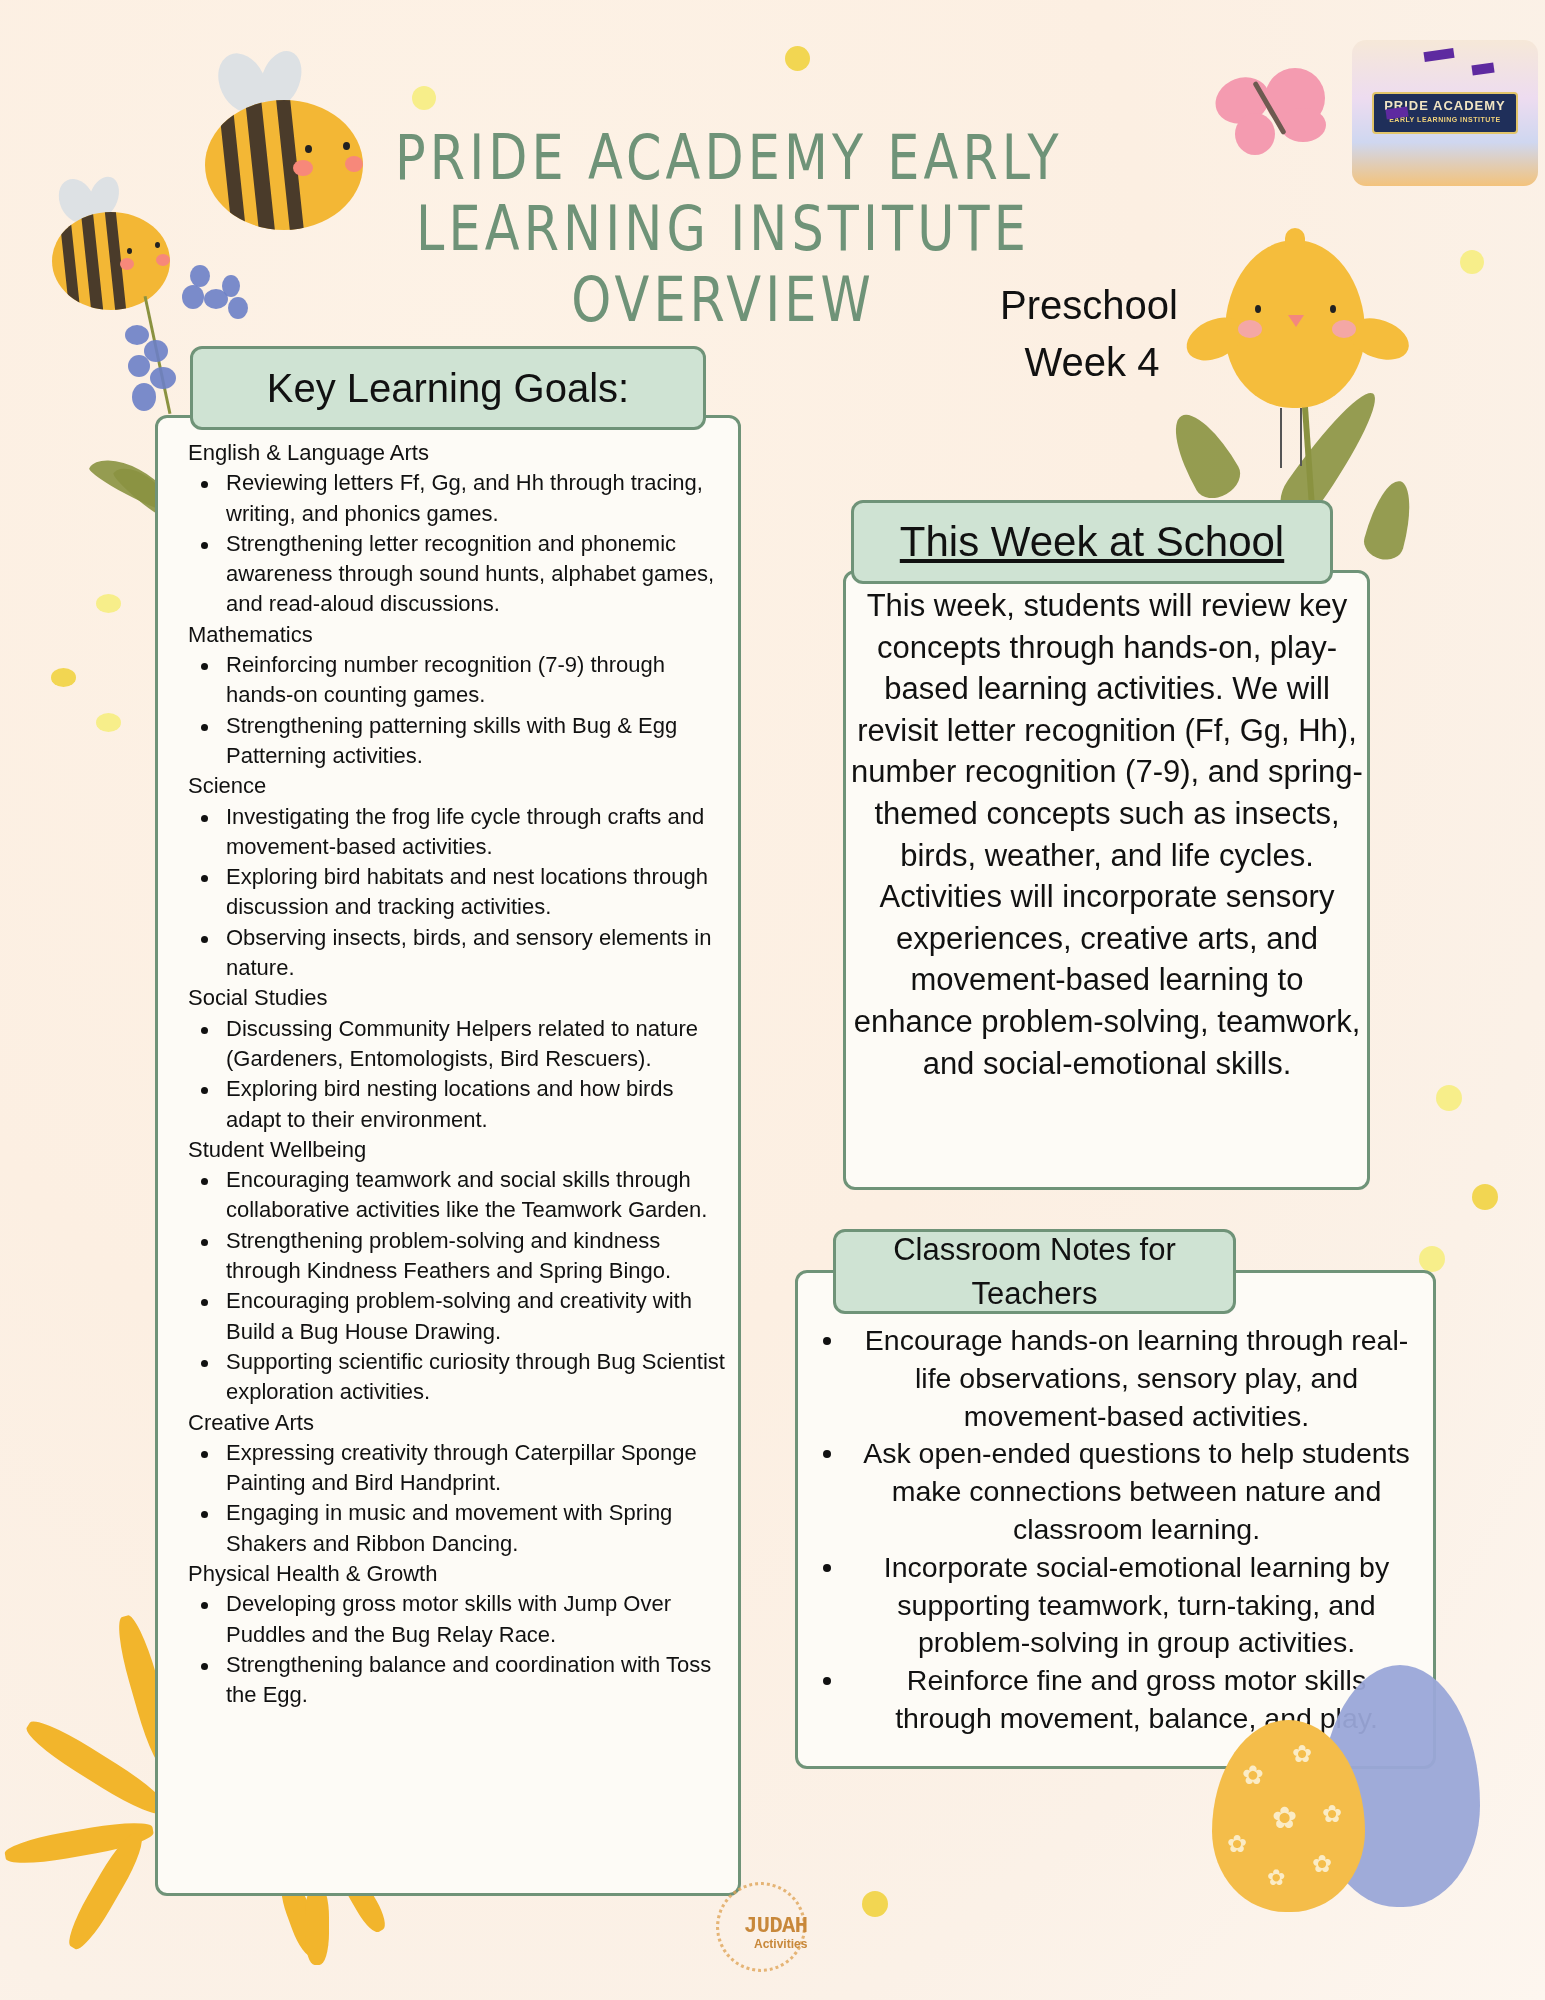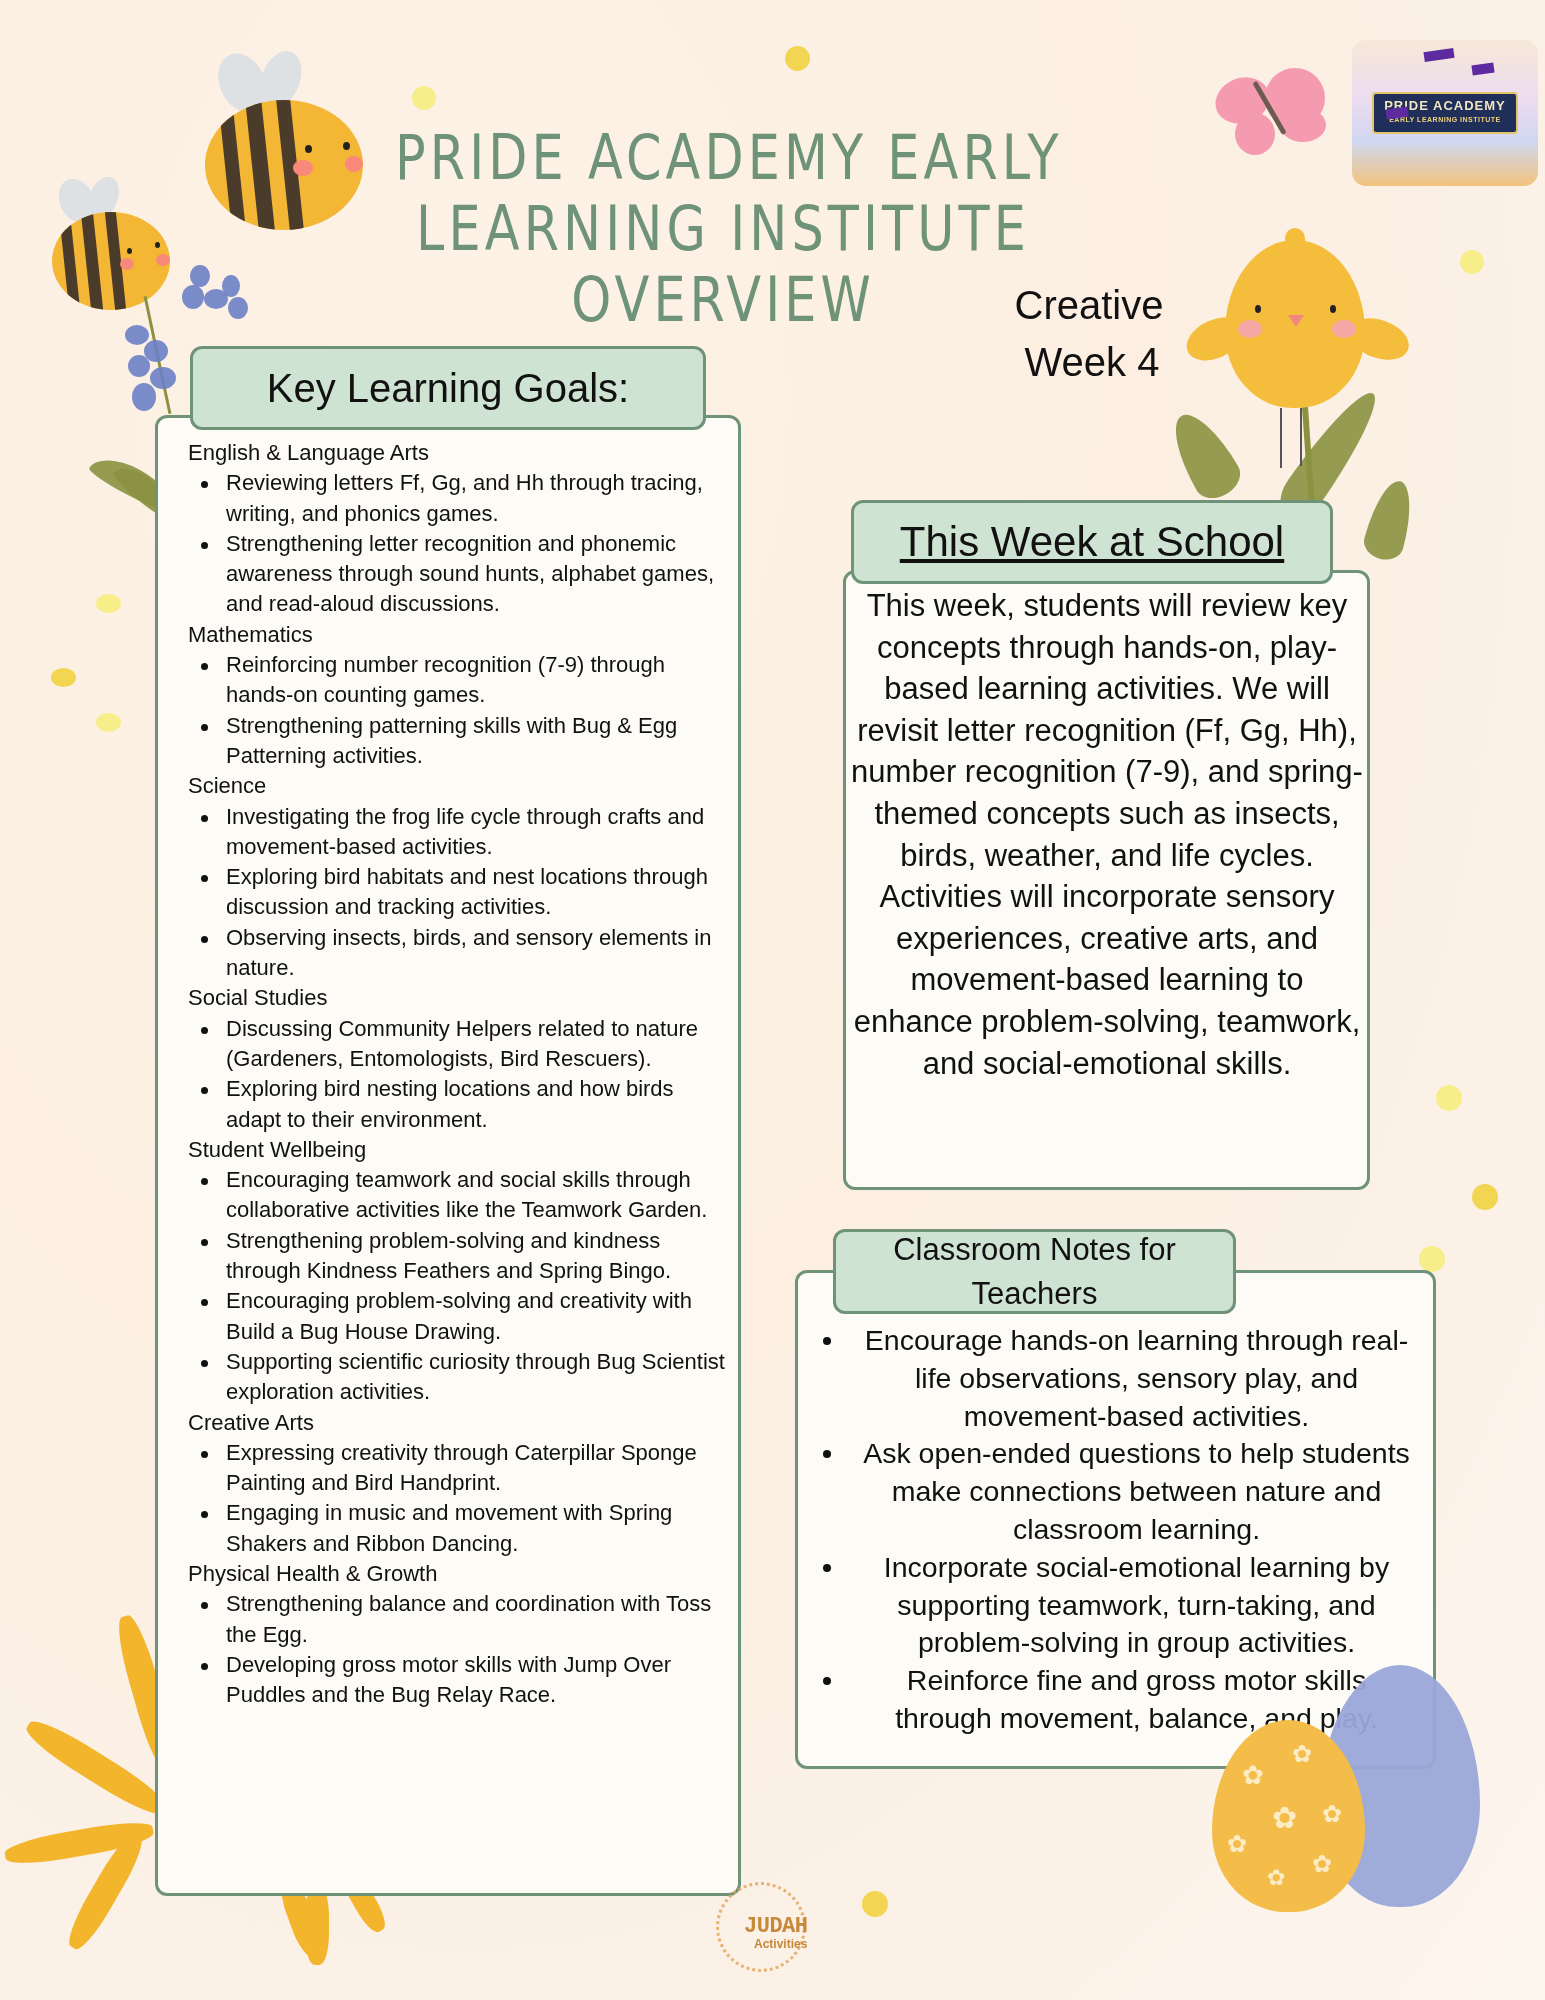--- a/index.html
+++ b/index.html
@@ -166,21 +166,21 @@
   <div class="petal" style="left:245px;top:190px;width:24px;height:80px;transform:rotate(160deg);"></div>
   <div class="petal" style="left:275px;top:195px;width:24px;height:80px;transform:rotate(-180deg);"></div>
   <div class="petal" style="left:305px;top:190px;width:22px;height:70px;transform:rotate(150deg);"></div>
 </div>
 
 <h1 class="title">
   <span class="line">PRIDE ACADEMY EARLY</span>
   <span class="line">LEARNING INSTITUTE</span>
   <span class="line" style="text-align:left;"><span class="l3">OVERVIEW</span></span>
 </h1>
-<div class="sub" style="left:978px;top:280px;width:222px;">Creative</div>
+<div class="sub" style="left:978px;top:280px;width:222px;">Preschool</div>
 <div class="sub" style="left:1002px;top:337px;width:180px;">Week 4</div>
 
 <div class="abs" style="left:1215px;top:68px;width:120px;height:95px;">
   <div style="position:absolute;left:0;top:10px;width:55px;height:45px;background:#f49bb0;border-radius:50%;transform:rotate(-20deg);"></div>
   <div style="position:absolute;left:50px;top:0;width:60px;height:60px;background:#f49bb0;border-radius:50%;"></div>
   <div style="position:absolute;left:20px;top:45px;width:40px;height:42px;background:#f49bb0;border-radius:50%;"></div>
   <div style="position:absolute;left:65px;top:40px;width:46px;height:34px;background:#f49bb0;border-radius:50%;"></div>
   <div style="position:absolute;left:52px;top:10px;width:5px;height:60px;background:#6d5a50;border-radius:3px;transform:rotate(-30deg);"></div>
 </div>
 
@@ -248,22 +248,22 @@
       <li>Encouraging problem-solving and creativity with Build a Bug House Drawing.</li>
       <li>Supporting scientific curiosity through Bug Scientist exploration activities.</li>
     </ul>
     <span class="cat">Creative Arts</span>
     <ul>
       <li>Expressing creativity through Caterpillar Sponge Painting and Bird Handprint.</li>
       <li>Engaging in music and movement with Spring Shakers and Ribbon Dancing.</li>
     </ul>
     <span class="cat">Physical Health &amp; Growth</span>
     <ul>
+      <li>Developing gross motor skills with Jump Over Puddles and the Bug Relay Race.</li>
       <li>Strengthening balance and coordination with Toss the Egg.</li>
-      <li>Developing gross motor skills with Jump Over Puddles and the Bug Relay Race.</li>
     </ul>
   </div>
 </section>
 
 <section>
   <div class="panel" style="left:843px;top:570px;width:527px;height:620px;"></div>
   <div class="panel-head" style="left:851px;top:500px;width:482px;height:84px;font-size:42px;text-decoration:underline;">
     <span>This Week at School</span>
   </div>
   <p class="week-text">This week, students will review key concepts through hands-on, play-based learning activities. We will revisit letter recognition (Ff, Gg, Hh), number recognition (7-9), and spring-themed concepts such as insects, birds, weather, and life cycles. Activities will incorporate sensory experiences, creative arts, and movement-based learning to enhance problem-solving, teamwork, and social-emotional skills.</p>

